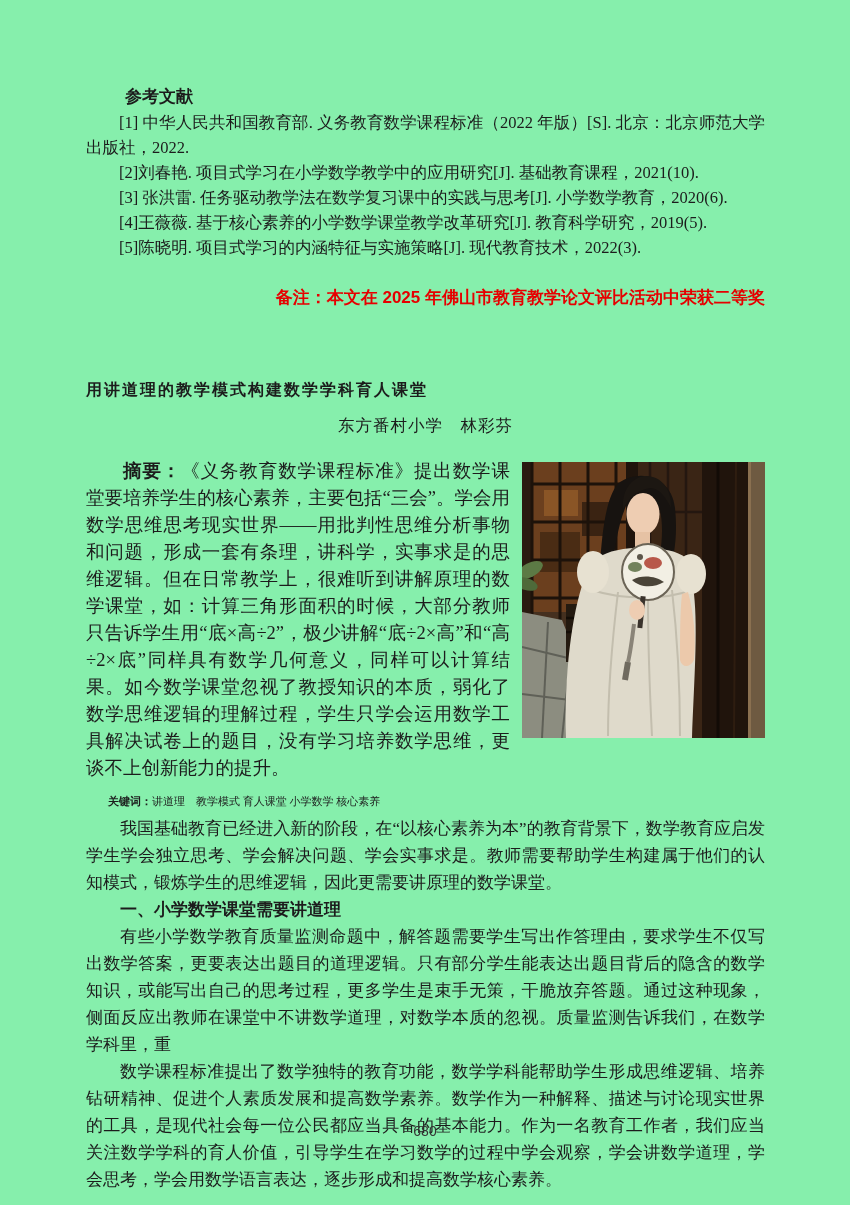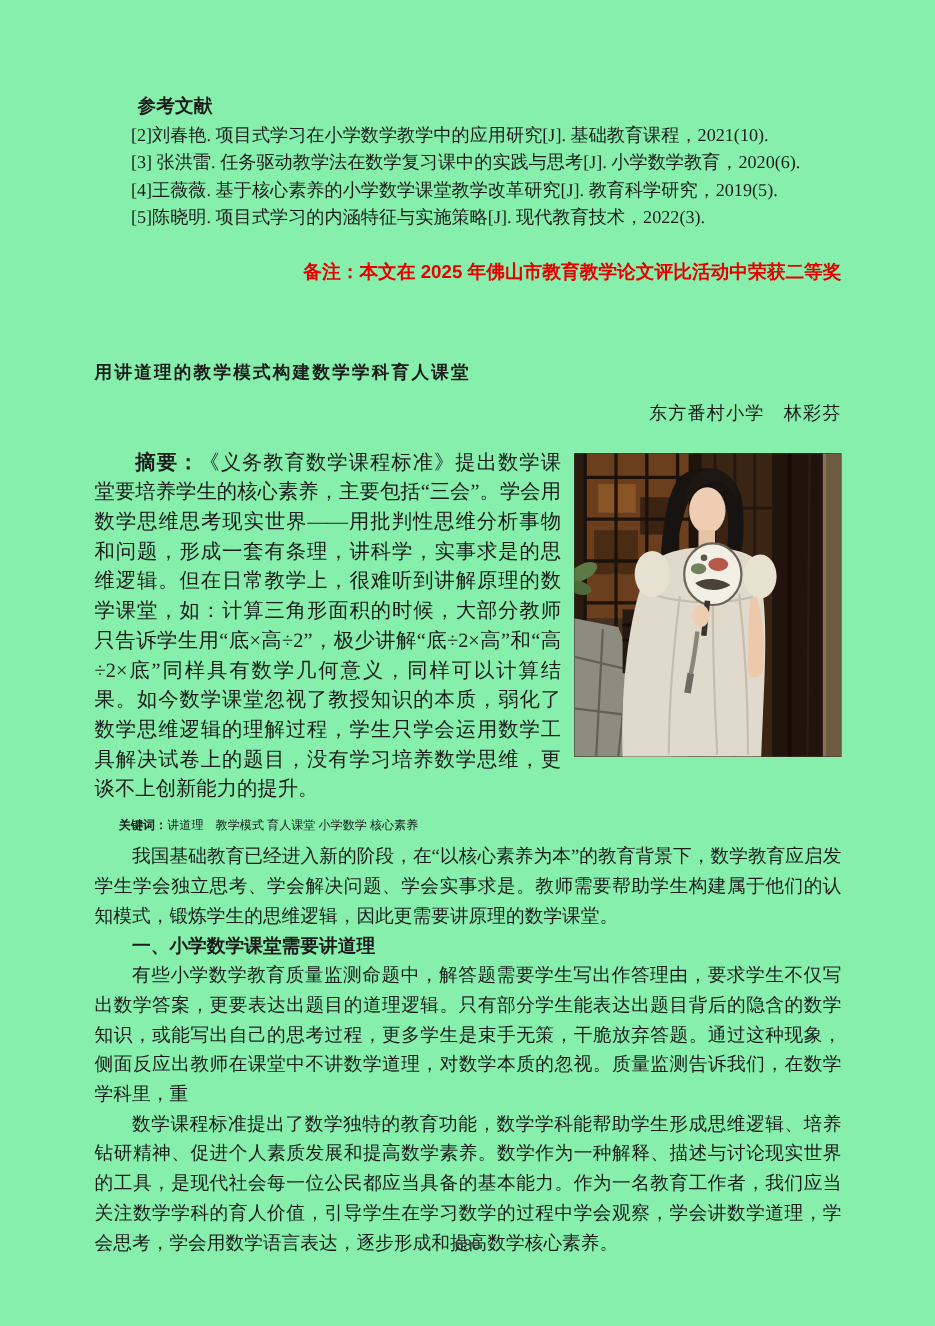--- a/index.html
+++ b/index.html
@@ -18,21 +18,21 @@
     margin-top:26px;text-align:right;color:#e60000;font-weight:bold;
     font-size:17px;line-height:24px;
     font-family:"Liberation Sans","DejaVu Sans",sans-serif;
   }
 
   
   .article-title{
     margin-top:64px;text-align:left;font-size:16px;font-weight:600;
     letter-spacing:2px;line-height:32px;
   }
-  .byline{margin-top:8px;text-align:right;font-size:16.5px;line-height:24px;letter-spacing:1px;}
+  .byline{margin-top:8px;text-align:center;font-size:16.5px;line-height:24px;letter-spacing:1px;}
 
   
   .abstract-wrap{margin-top:20px;}
   .photo{
     float:right;width:243px;height:276px;margin:4px 0 6px 12px;
     background:#45301f;overflow:hidden;
   }
   .photo svg{display:block;}
   .abstract{font-size:18.5px;line-height:27px;text-indent:2em;text-align:justify;margin:0;}
   .label-bold{font-weight:bold;margin-top:24px;}
@@ -48,20 +48,21 @@
   }
 </style>
 </head>
 <body>
 
 <div class="page">
   <div class="content">
 
     <div>
       <div class="refs-heading">参考文献</div>
+      <p class="ref">[1] 中华人民共和国教育部. 义务教育数学课程标准（2022 年版）[S]. 北京：北京师范大学出版社，2022.</p>
       <p class="ref">[2]刘春艳. 项目式学习在小学数学教学中的应用研究[J]. 基础教育课程，2021(10).</p>
       <p class="ref">[3] 张洪雷. 任务驱动教学法在数学复习课中的实践与思考[J]. 小学数学教育，2020(6).</p>
       <p class="ref">[4]王薇薇. 基于核心素养的小学数学课堂教学改革研究[J]. 教育科学研究，2019(5).</p>
       <p class="ref">[5]陈晓明. 项目式学习的内涵特征与实施策略[J]. 现代教育技术，2022(3).</p>
       <div class="award-note" style="color: rgb(230, 0, 0);">备注：本文在 2025 年佛山市教育教学论文评比活动中荣获二等奖</div>
     </div>
 
     <div class="article-title">用讲道理的教学模式构建数学学科育人课堂</div>
     <div class="byline">东方番村小学　林彩芬</div>
 

